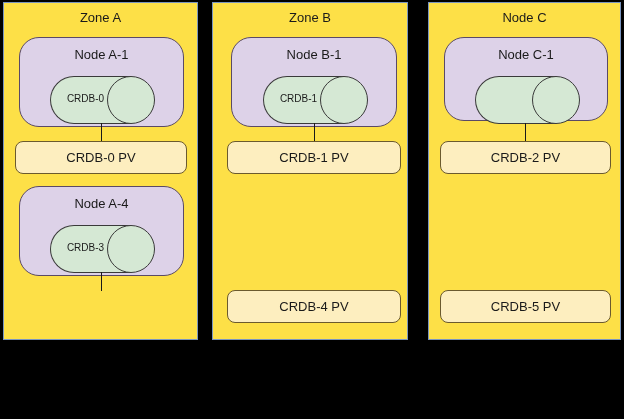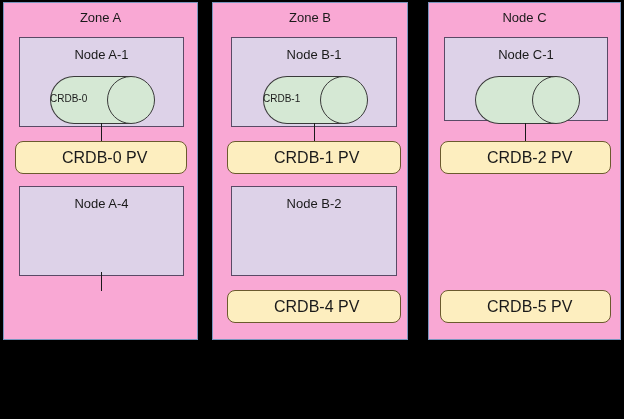--- a/index.html
+++ b/index.html
@@ -18,41 +18,41 @@
     width: 624px;
     height: 419px;
     background: #000000;
   }
 
   
   .zone {
     position: absolute;
     top: 2px;
     height: 338px;
-    background: #f9a8d4;
+    background: #fde047;
     border: 1px solid #7a95bf;
     box-sizing: border-box;
   }
   .zone-title {
     position: absolute;
     top: 7px;
     left: 0;
     right: 0;
     text-align: center;
     font-size: 13px;
     color: #1a1a1a;
     line-height: 16px;
   }
 
   
   .node {
     position: absolute;
     background: #ddd2e8;
     border: 1px solid #5a4a66;
-    border-radius: 0;
+    border-radius: 20px;
     box-sizing: border-box;
   }
   .node-title {
     position: absolute;
     top: 9px;
     left: 0;
     right: 0;
     text-align: center;
     font-size: 13px;
     color: #1a1a1a;
@@ -85,20 +85,21 @@
     background: #d5e8d4;
     border: 1px solid #3a3a3a;
     border-radius: 50%;
     box-sizing: border-box;
   }
   .cyl-label {
     position: absolute;
     left: 0;
     right: 34px;
     top: 16px;
+    text-align: center;
     font-size: 10px;
     color: #1a1a1a;
     line-height: 14px;
     z-index: 3;
   }
 
   
   .connector {
     position: absolute;
     width: 1px;
@@ -112,24 +113,24 @@
     background: #fdeebf;
     border: 1px solid #6b5a2e;
     border-radius: 8px;
     box-sizing: border-box;
   }
   .pv-label {
     position: absolute;
     left: 0;
     right: 0;
     top: 8px;
-    font-size: 16px;
+    text-align: center;
+    font-size: 13px;
     color: #1a1a1a;
     line-height: 16px;
-    margin-left: 46px;
   }
 </style>
 </head>
 <body>
 
 <div id="canvas">
 
   <div class="zone" style="left:3px; width:195px;">
     <div class="zone-title">Zone A</div>
 
@@ -141,43 +142,45 @@
         <div class="cyl-label">CRDB-0</div>
       </div>
     </div>
     <div class="connector" style="left:97px; top:120px; height:19px;"></div>
     <div class="pv" style="left:11px; top:138px; width:172px;">
       <div class="pv-label">CRDB-0 PV</div>
     </div>
 
     <div class="node" style="left:15px; top:183px; width:165px; height:90px;">
       <div class="node-title">Node A-4</div>
+      <div class="cylinder" style="left:30px; top:38px; width:105px;">
+        <div class="cyl-body"></div>
+        <div class="cyl-cap"></div>
+        <div class="cyl-label">CRDB-3</div>
+      </div>
     </div>
     <div class="connector" style="left:97px; top:269px; height:19px;"></div>
   </div>
 
   <div class="zone" style="left:212px; width:196px;">
     <div class="zone-title">Zone B</div>
 
     <div class="node" style="left:18px; top:34px; width:166px; height:90px;">
       <div class="node-title">Node B-1</div>
       <div class="cylinder" style="left:31px; top:38px; width:105px;">
         <div class="cyl-body"></div>
         <div class="cyl-cap"></div>
         <div class="cyl-label">CRDB-1</div>
       </div>
     </div>
     <div class="connector" style="left:101px; top:120px; height:19px;"></div>
     <div class="pv" style="left:14px; top:138px; width:174px;">
       <div class="pv-label">CRDB-1 PV</div>
     </div>
 
-    <div class="node" style="left:18px; top:183px; width:166px; height:90px;">
-      <div class="node-title">Node B-2</div>
-    </div>
     <div class="pv" style="left:14px; top:287px; width:174px;">
       <div class="pv-label">CRDB-4 PV</div>
     </div>
   </div>
 
   <div class="zone" style="left:428px; width:193px;">
     <div class="zone-title">Node C</div>
 
     <div class="node" style="left:15px; top:34px; width:164px; height:84px;">
       <div class="node-title">Node C-1</div>

